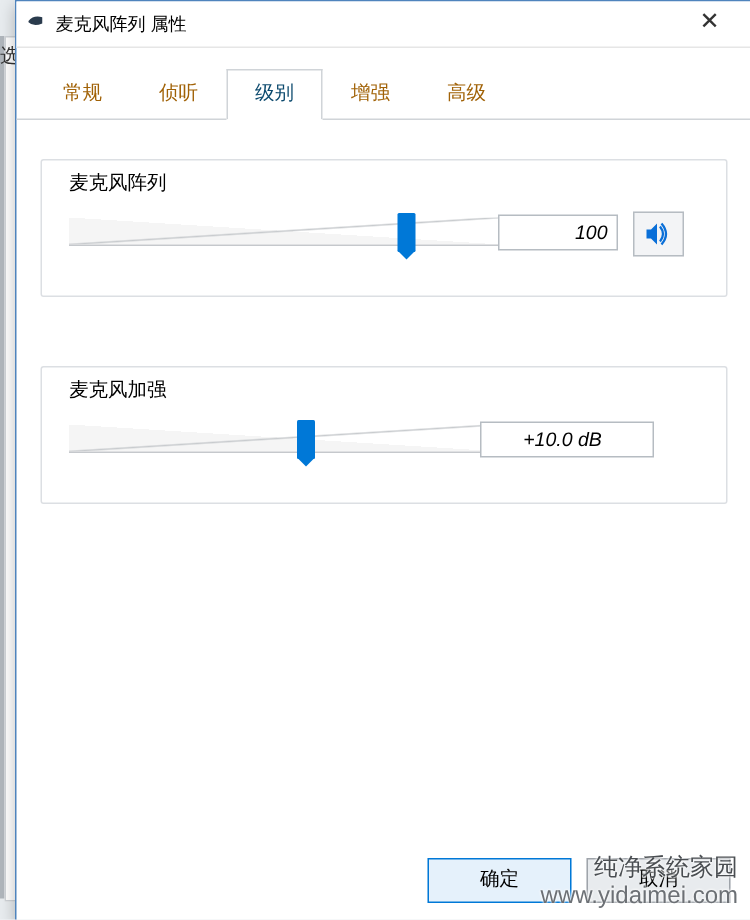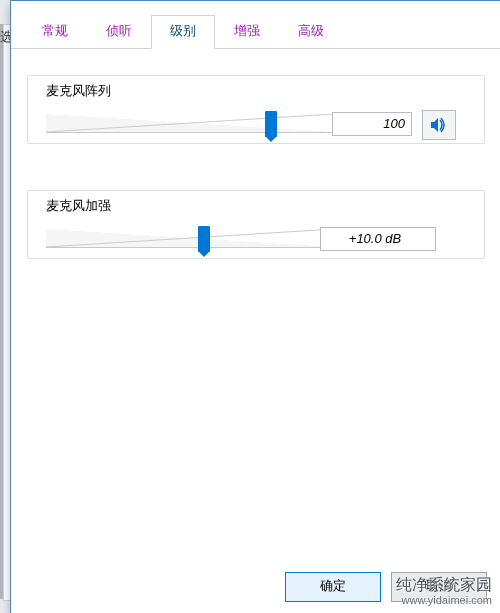--- a/index.html
+++ b/index.html
@@ -81,40 +81,40 @@
 
   .tabs {
     display: flex;
     border-bottom: 1px solid #d0d4d8;
     padding: 14px 12px 0 12px;
     gap: 0;
   }
   .tab {
     padding: 6px 18px 8px 18px;
     font-size: 13px;
-    color: #a21caf;
+    color: #a16207;
     border: 1px solid transparent;
     border-bottom: none;
     margin-bottom: -1px;
     cursor: pointer;
   }
   .tab.active {
     background: #fff;
     border-color: #d0d4d8;
     border-bottom: 1px solid #fff;
     color: #0c4a6e;
   }
 
   .content {
     padding: 12px 16px 0 16px;
   }
   .group {
     border: 1px solid #dcdfe3;
     border-radius: 2px;
-    padding: 24px 18px 10px 18px;
+    padding: 24px 18px 33px 18px;
     margin-top: 14px;
     position: relative;
   }
   .group-label {
     position: absolute;
     left: 14px;
     top: 6px;
     font-size: 13px;
     background: #fff;
     padding: 0 4px;
@@ -215,31 +215,40 @@
   .wm {
     position: absolute;
     right: 8px; bottom: 6px;
     text-align: right;
     font-size: 16px;
     color: #4a4e52;
     line-height: 1.2;
     z-index: 5;
     text-shadow: 0 0 2px #fff, 0 0 2px #fff;
   }
-  .wm .sub { font-size: 11px; color:#6c7075; }
+  .wm .sub { font-size: 16px; color:#6c7075; }
 </style>
 </head>
 <body>
 
 <div class="left-hint"></div>
 <div class="left-hint2"></div>
 <span class="left-text">选</span>
 
 <div class="dialog">
 
+  <div class="titlebar">
+    <svg class="title-icon" viewBox="0 0 16 12">
+      <path d="M2 6 Q6 1 13 3 L13 8 Q6 11 2 7 Z" fill="#2a3b4d"></path>
+    </svg>
+    <span>麦克风阵列 属性</span>
+    <div class="close">
+      <span>✕</span>
+    </div>
+  </div>
 
   <div class="tabs">
     <div class="tab"><span>常规</span></div>
     <div class="tab"><span>侦听</span></div>
     <div class="tab active"><span>级别</span></div>
     <div class="tab"><span>增强</span></div>
     <div class="tab"><span>高级</span></div>
   </div>
 
   <div class="content">

